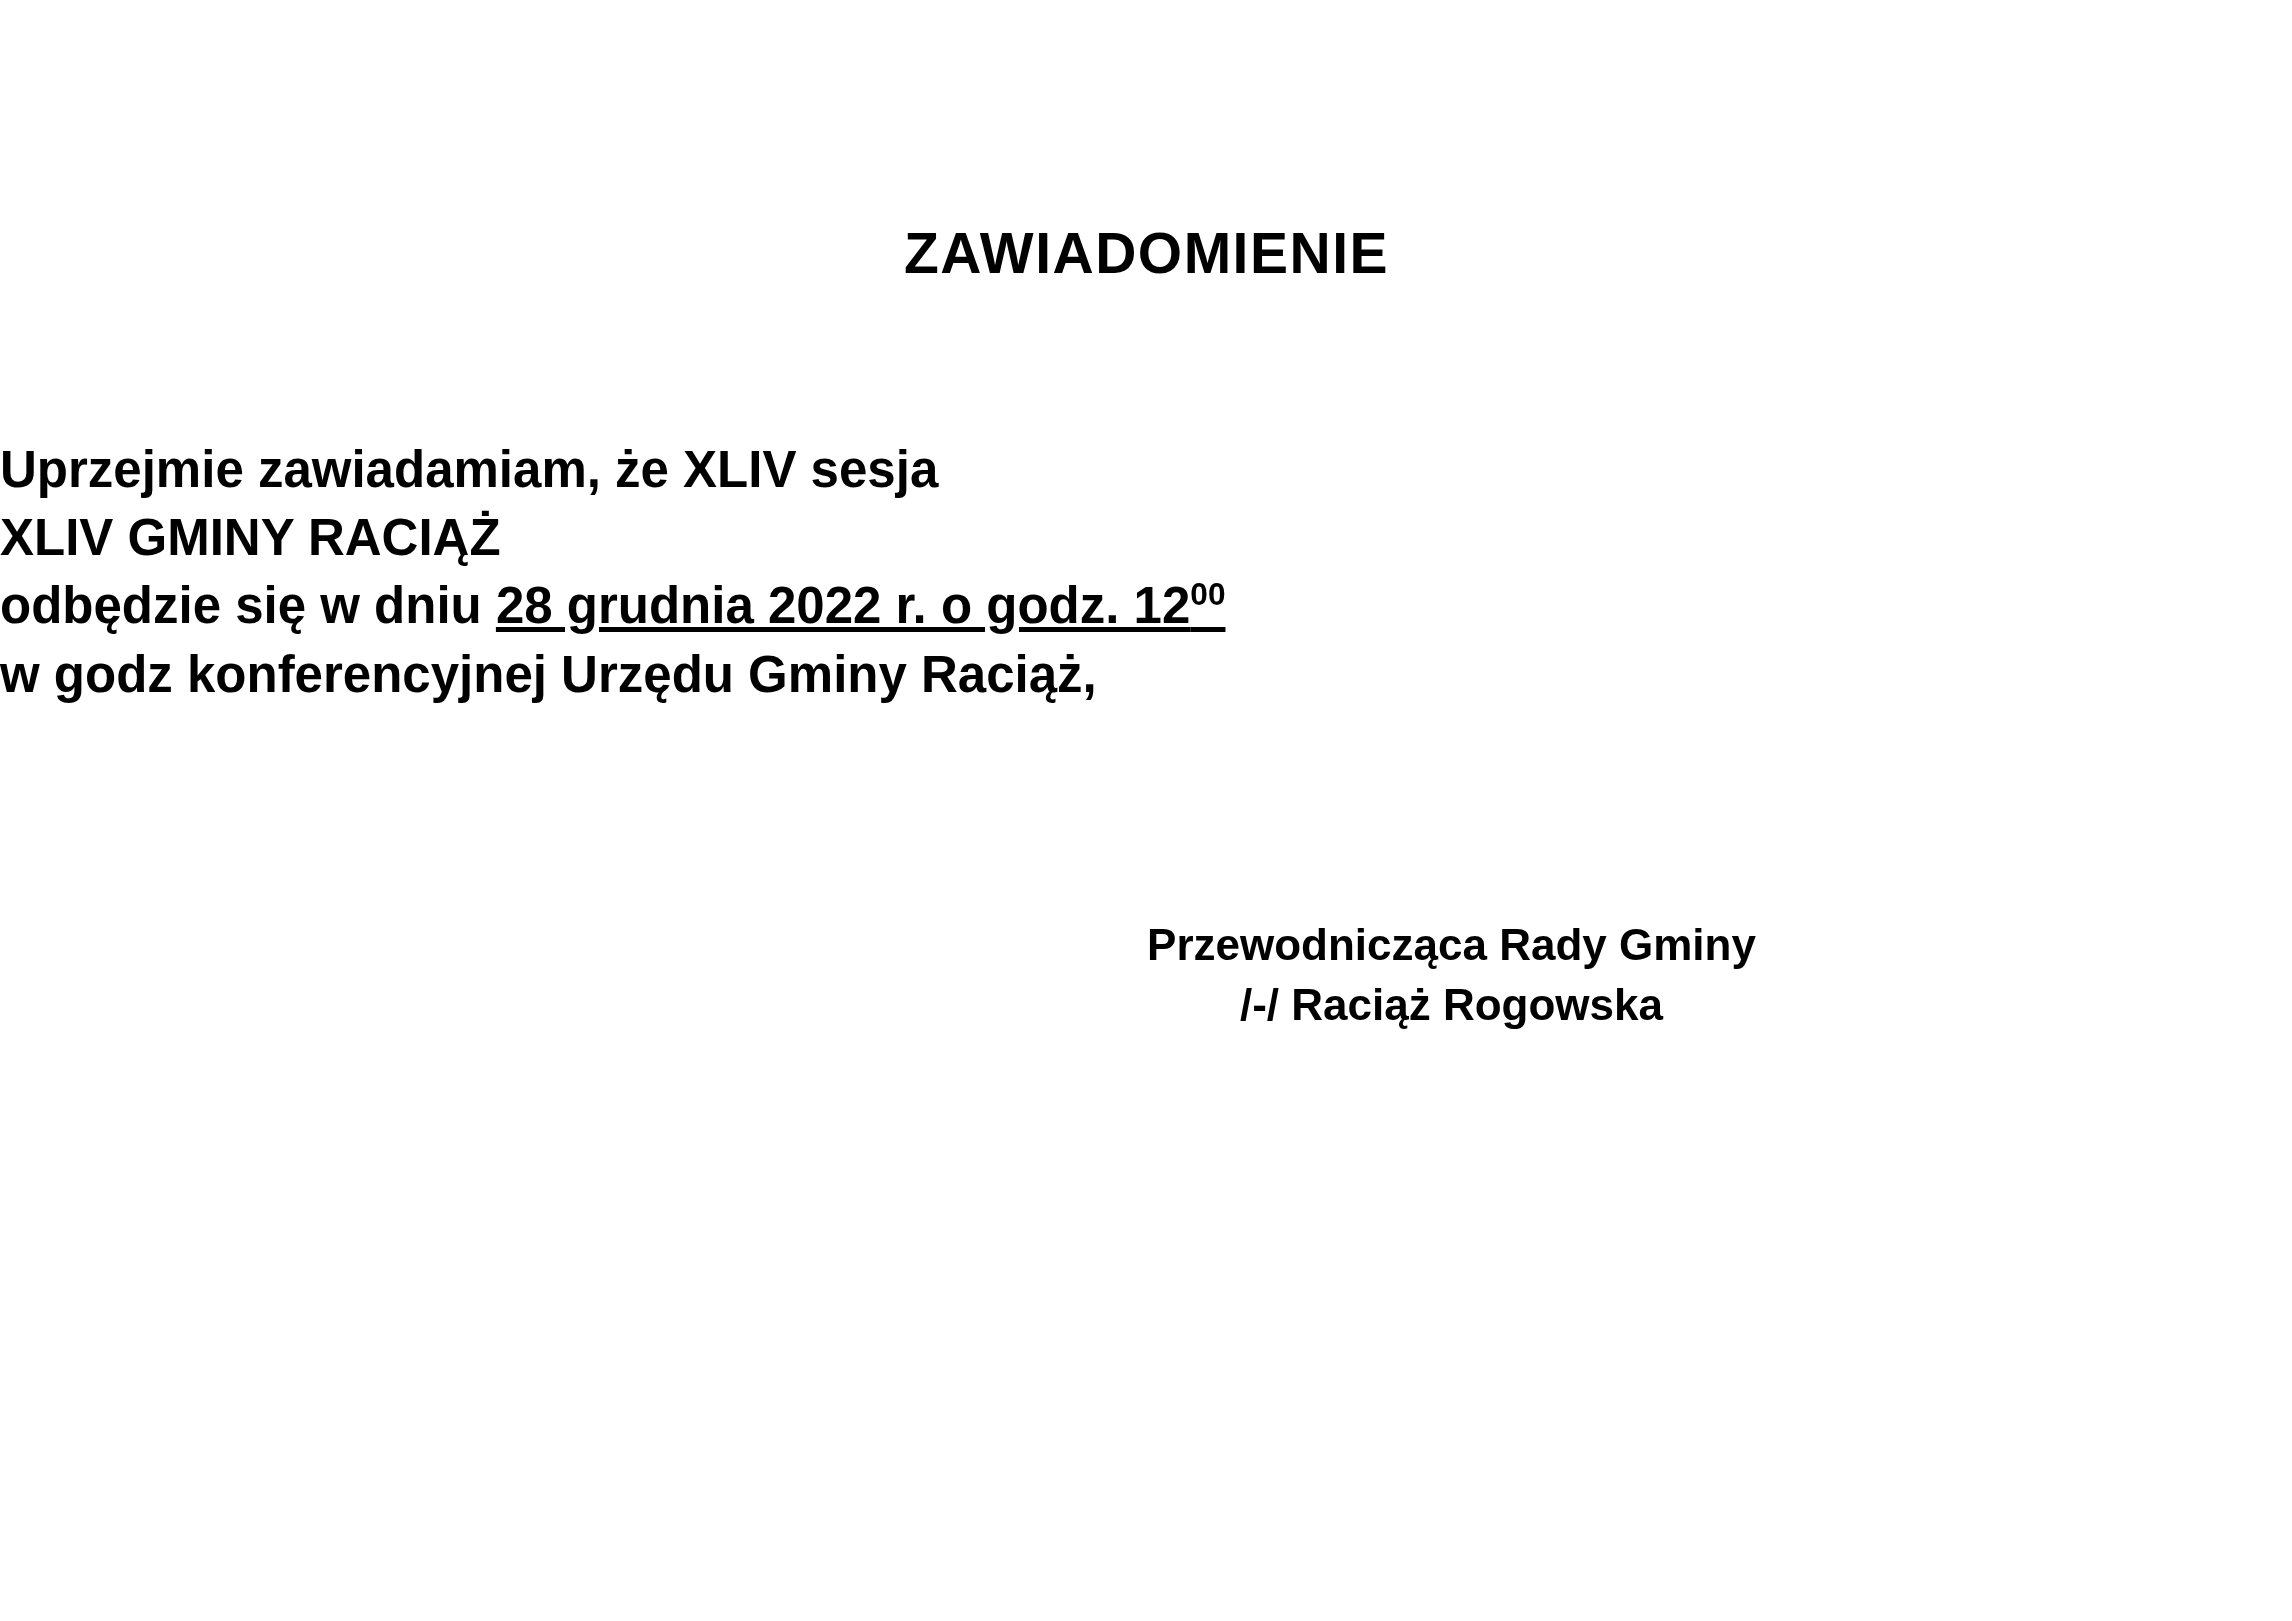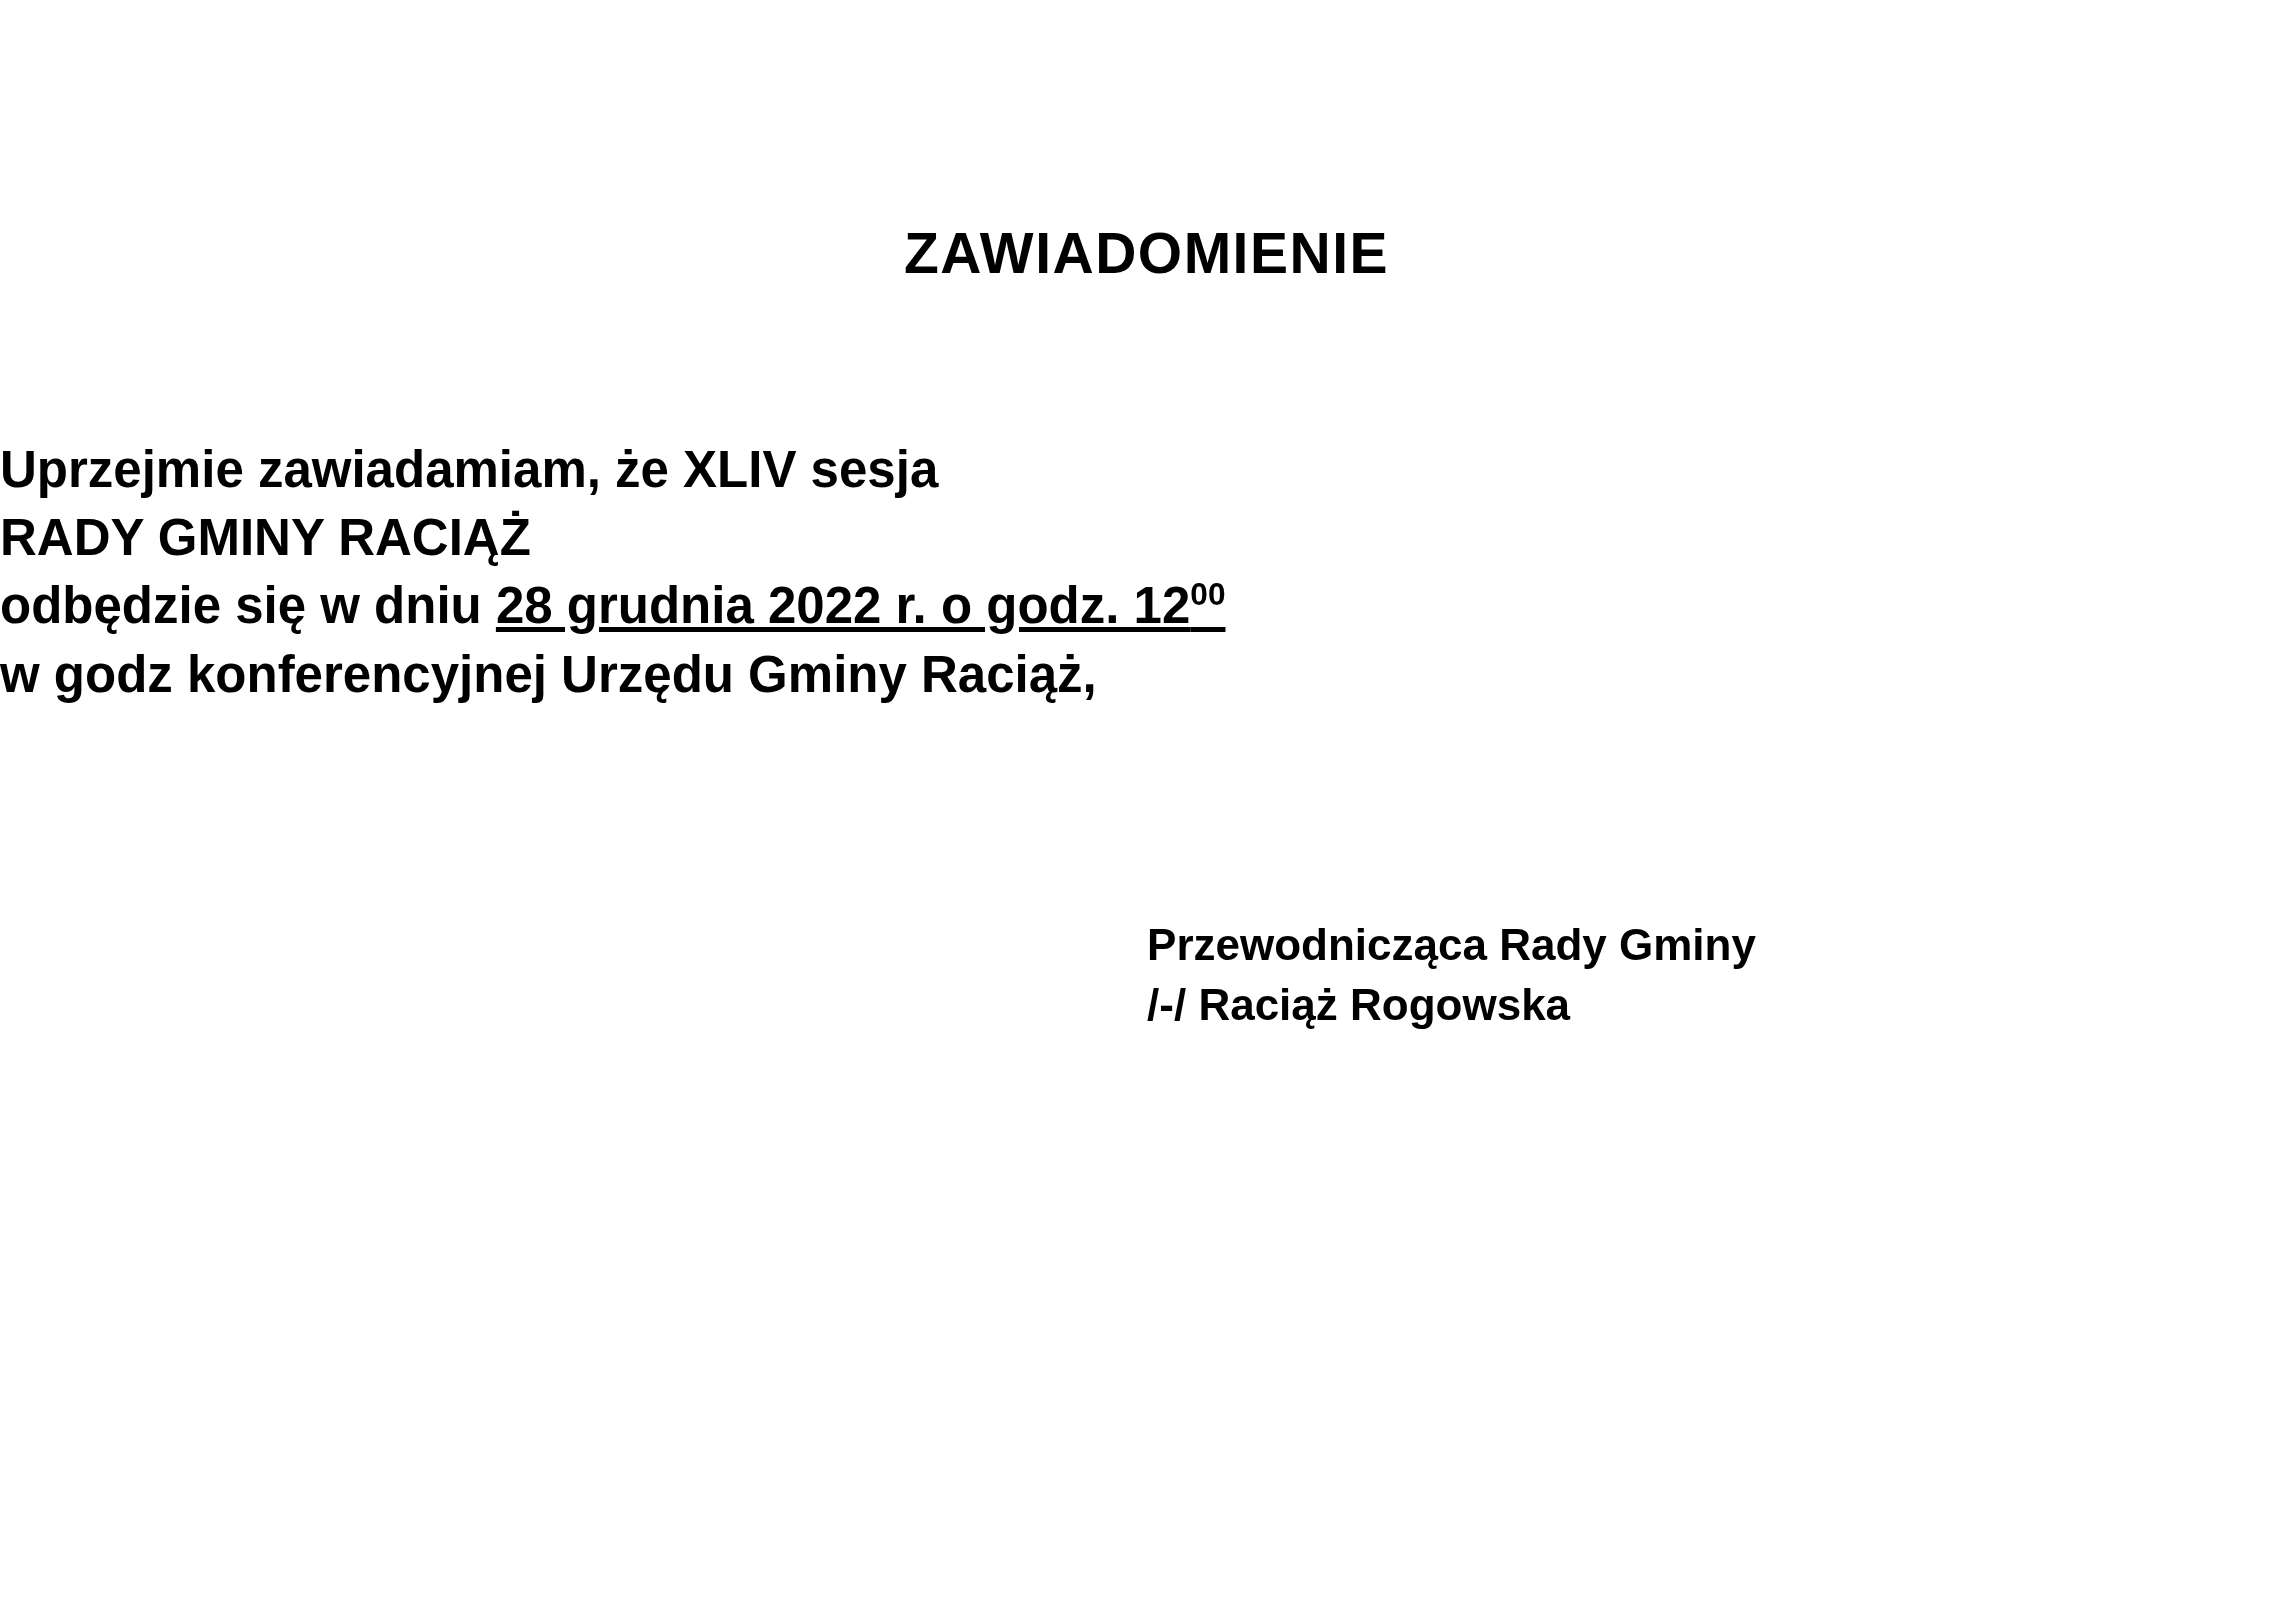--- a/index.html
+++ b/index.html
@@ -75,37 +75,37 @@
     line-height: 1.36;
   }
 
   .signature-block .line {
     display: block;
     white-space: nowrap;
   }
 
   .sig-inner {
     display: inline-block;
-    text-align: left;
+    text-align: center;
     margin-left: 745px;
   }
 </style>
 </head>
 <body>
 
 <div class="page">
   <div class="doc-body">
 
     <h1 class="title">ZAWIADOMIENIE</h1>
 
     <div class="spacer-after-title"></div>
 
     <div class="announcement">
       <span class="line">Uprzejmie zawiadamiam, że XLIV sesja</span>
-      <span class="line">RADY GMINY RACIĄŻ</span>
+      <span class="line">XLIV GMINY RACIĄŻ</span>
       <span class="line"><span>odbędzie się w dniu </span><span class="underline"><span>28 grudnia 2022 r. o godz. 12</span><sup>00</sup></span></span>
       <span class="line">w godz konferencyjnej Urzędu Gminy Raciąż,</span>
     </div>
 
     <div class="signature-block">
       <span class="sig-inner">
         <span class="line">Przewodnicząca Rady Gminy</span>
         <span class="line">/-/ Raciąż Rogowska</span>
       </span>
     </div>

